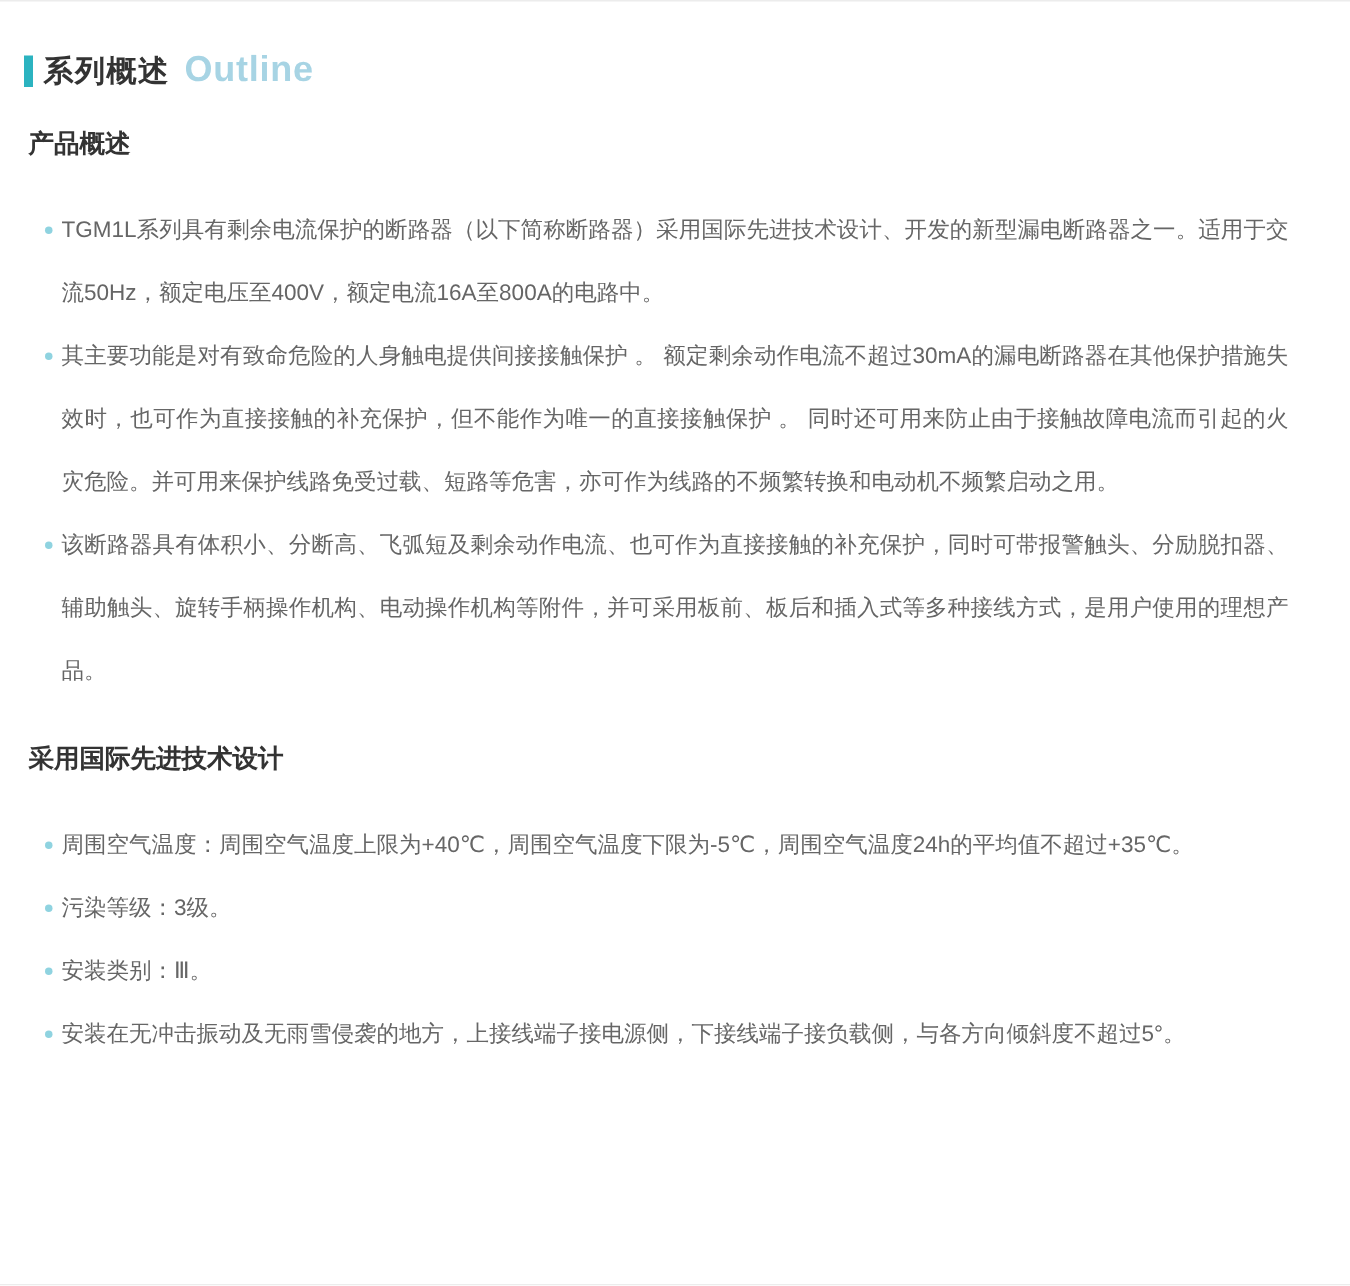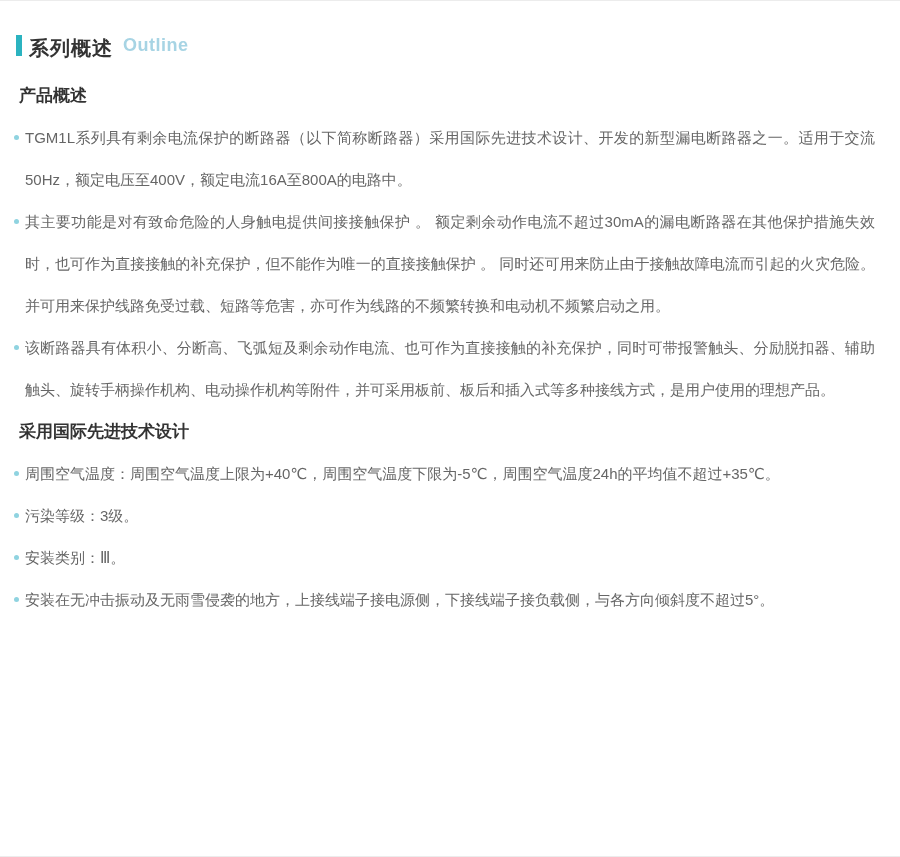--- a/index.html
+++ b/index.html
@@ -14,57 +14,57 @@
     height: 857px;
     box-sizing: border-box;
     background: #ffffff;
     border-top: 1px solid var(--border, #ececec);
     border-bottom: 1px solid var(--border, #ececec);
     padding: 34px 25px 0 0;
     overflow: hidden;
   }
   .header {
     display: flex;
-    align-items: flex-start;
+    align-items: center;
     margin: 0 0 16px 16px;
     height: 24px;
   }
   .accent-bar {
     display: inline-block;
     width: 6px;
     height: 21px;
     background: var(--accent, #2bb3c0);
     margin-right: 7px;
   }
   .title-zh {
     font-size: 20px;
     font-weight: bold;
     color: var(--heading-text, #333333);
     letter-spacing: 1px;
   }
   .title-en {
-    font-size: 18px;
+    font-size: 24px;
     font-weight: bold;
     color: var(--subtitle, #a7d4e4);
     margin-left: 10px;
     letter-spacing: 0.5px;
   }
   .content {
     padding-left: 14px;
   }
   .section-heading {
     margin: 0 0 0 5px;
     font-size: 17px;
     font-weight: bold;
     color: var(--heading-text, #333333);
     line-height: 42px;
   }
   .bullet-list {
     list-style: none;
-    margin: 0;
+    margin: 16px;
     padding: 0;
   }
   .bullet-item {
     position: relative;
     padding-left: 11px;
     margin: 0;
   }
   .dot {
     position: absolute;
     left: 0;

